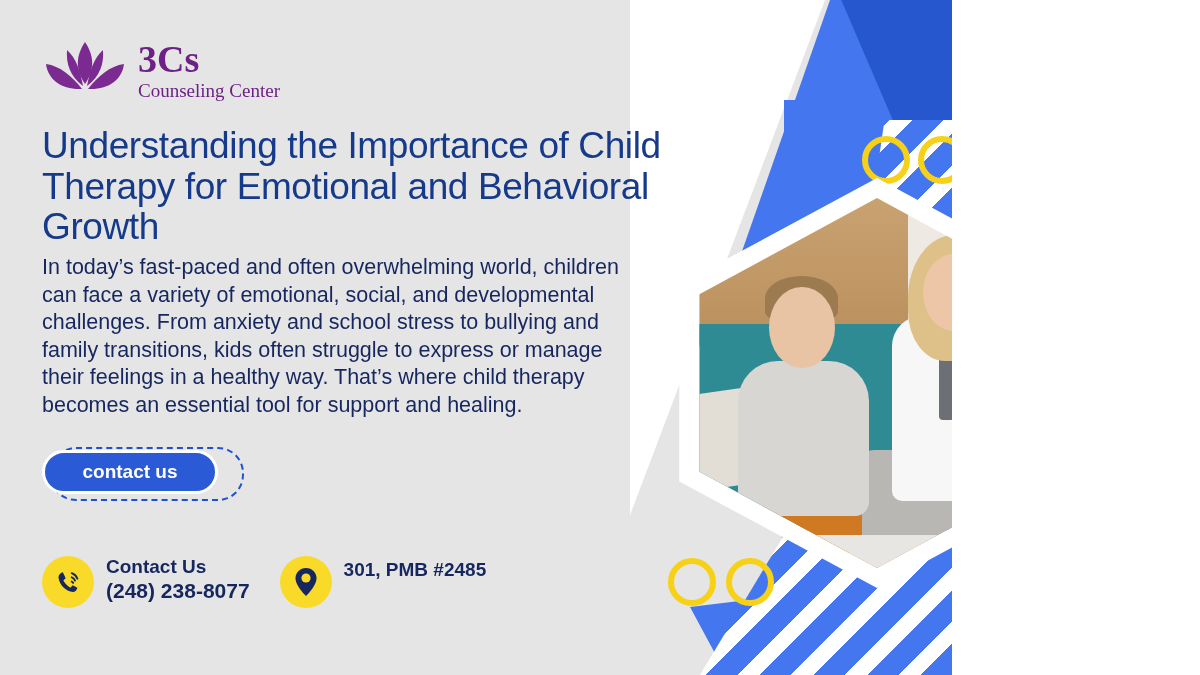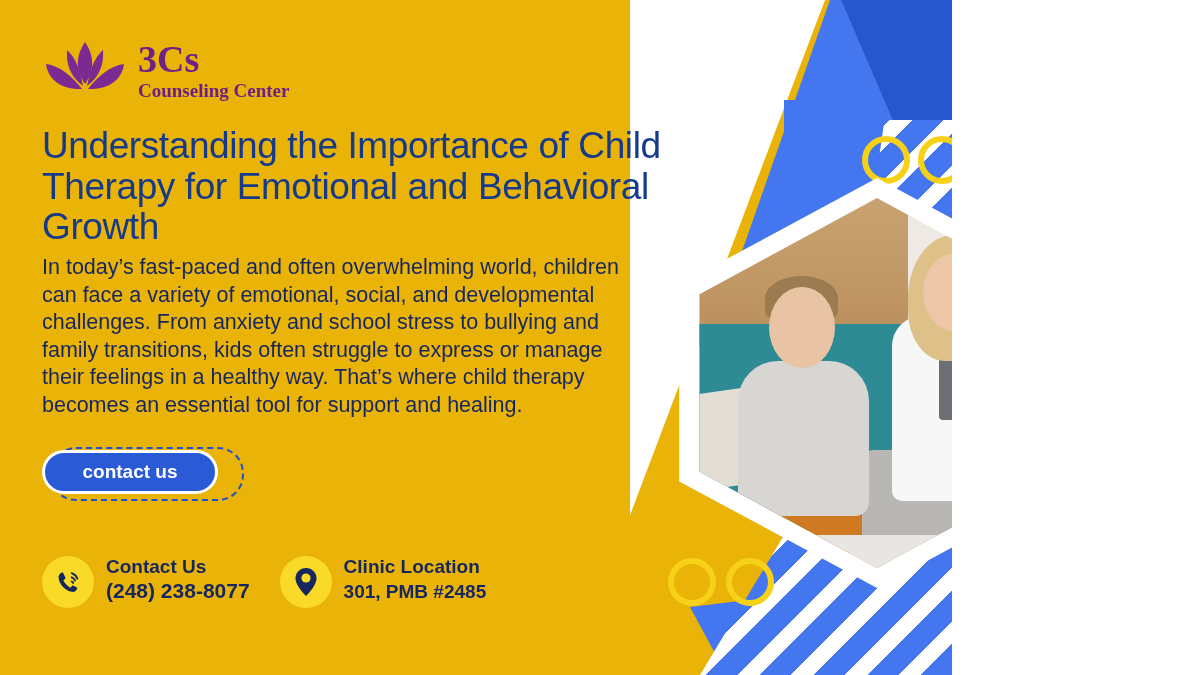--- a/index.html
+++ b/index.html
@@ -2,21 +2,21 @@
 <html><head>
 <meta charset="utf-8">
 <style>
   html,body{margin:0;padding:0;background:#fff;}
   body{font-family:"Liberation Sans",sans-serif;}
 
   .canvas{
     position:relative;
     width:952px;height:675px;
     overflow:hidden;
-    background:#eab308;
+    background:#e5e5e5;
   }
 
   
   .bg-layer{position:absolute;inset:0;overflow:hidden;}
 
   
   .shape-light-right{
     position:absolute;
     top:0;left:700px;width:500px;height:675px;
     background:#4477ef;
@@ -81,21 +81,21 @@
   }
 
   .logo-row{display:flex;align-items:center;gap:10px;margin-bottom:26px;}
   .lotus{width:86px;height:60px;flex:0 0 auto;}
   .logo-text{line-height:1;}
   .logo-title{
     font-size:38px;font-weight:700;color:#6d2186;
     font-family:"Liberation Serif",serif;letter-spacing:0px;
   }
   .logo-sub{
-    font-size:19px;font-weight:700;color:#6d2186;
+    font-size:19px;font-weight:400;color:#6d2186;
     font-family:"Liberation Serif",serif;margin-top:3px;
   }
 
   .headline{
     font-size:37px;line-height:1.10;font-weight:400;
     color:#163a8a;letter-spacing:-0.4px;margin:0 0 4px 0;
     max-width:640px;
   }
   .paragraph{
     font-size:21.5px;line-height:1.28;color:#16265e;
@@ -266,20 +266,19 @@
     </div>
 
     <div class="contact-block" style="margin-left:16px;">
       <div class="circ">
         <svg width="28" height="32" viewBox="0 0 28 32">
           <path d="M14 2 C8 2 3.5 6.5 3.5 12.2 C3.5 20 14 30 14 30 S24.5 20 24.5 12.2 C24.5 6.5 20 2 14 2 Z" fill="#16265e"></path>
           <circle cx="14" cy="12" r="4.6" fill="#fada28"></circle>
         </svg>
       </div>
       <div class="c-text">
-        <div class="c-title">Clinic Location</div>
         <div class="c-line">301, PMB #2485</div>
       </div>
     </div>
 
   </div>
 
 </div>
 
 </body></html>

